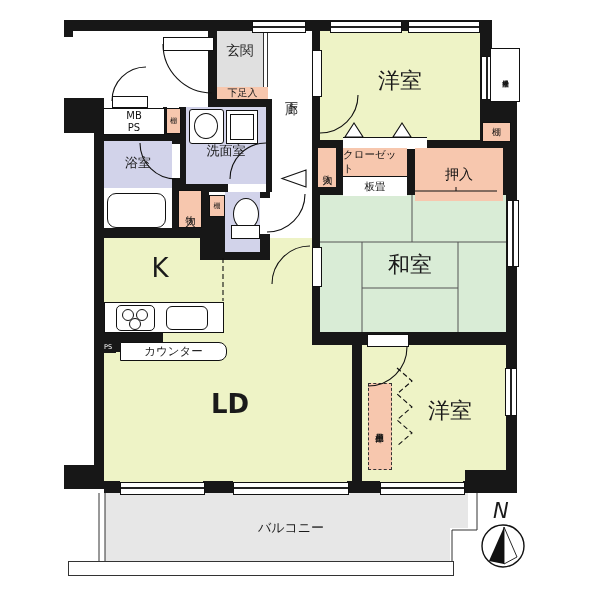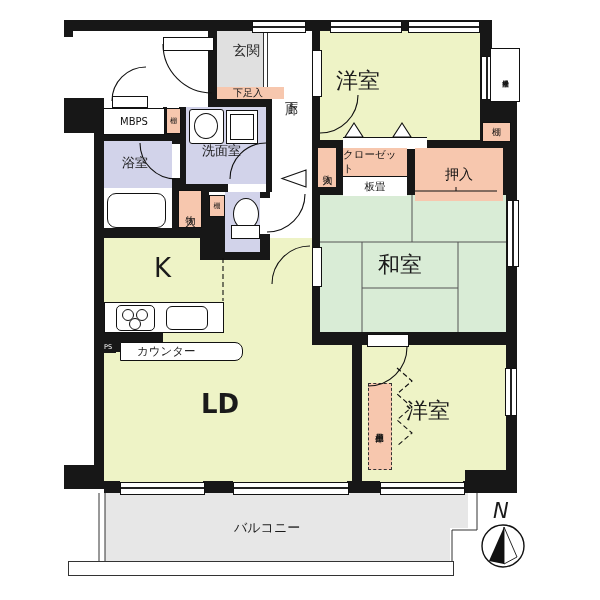--- a/index.html
+++ b/index.html
@@ -1,21 +1,21 @@
 <!DOCTYPE html>
 <html><head>
 <meta charset="utf-8">
 <style>
   html,body{margin:0;padding:0;background:#fff;}
   .plan{position:relative;width:600px;height:600px;background:#fff;overflow:hidden;
         font-family:"DejaVu Sans","Liberation Sans",sans-serif;color:#111;}
   .abs{position:absolute;}
   .wall{position:absolute;background:#171717;}
   .lbl{position:absolute;color:#1a1a1a;white-space:pre;}
-  .c{padding-left:16px;}
+  .c{text-align:center;}
   .vert{writing-mode:vertical-rl;text-orientation:upright;letter-spacing:1px;}
   .flexc{display:flex;align-items:center;justify-content:center;}
   .pink{background:#f7c7ae;}
   .lav{background:#d2d3ea;}
   .yel{background:#eef3c6;}
   .grn{background:#d9ecd6;}
   .win-h{position:absolute;background:linear-gradient(to bottom,#fff 40%,#222 40%,#222 58%,#fff 58%);border:1.2px solid #111;}
   .win-v{position:absolute;background:linear-gradient(to right,#fff 40%,#222 40%,#222 58%,#fff 58%);border:1.2px solid #111;}
   .box{border:1.2px solid #111;background:#fff;}
   svg.overlay{position:absolute;left:0;top:0;pointer-events:none;}
@@ -104,21 +104,21 @@
   <div class="abs pink flexc" style="left:166px;top:108px;width:13px;height:24px;border:1px solid #111;font-size:7px;">棚</div>
   <div class="abs pink flexc" style="left:209px;top:195px;width:14px;height:20px;border:1px solid #111;font-size:7px;">棚</div>
   <div class="abs pink flexc" style="left:482px;top:122px;width:27px;height:18px;border:1px solid #111;font-size:9px;">棚</div>
   <div class="abs pink flexc vert" style="left:318px;top:148px;width:18px;height:39px;font-size:9.5px;">物入</div>
   <div class="abs pink flexc vert" style="left:178px;top:190px;width:22px;height:36px;border:1px solid #111;font-size:10px;">物入</div>
   <div class="abs pink flexc" style="left:343px;top:148px;width:64px;height:28px;font-size:10.5px;">クローゼット</div>
   <div class="abs pink flexc" style="left:415px;top:148px;width:88px;height:53px;font-size:14px;">押入</div>
   <div class="abs flexc" style="left:343px;top:176px;width:64px;height:19px;background:#fff;border-top:1px solid #111;font-size:10.5px;">板畳</div>
   <div class="abs pink flexc vert" style="left:368px;top:383px;width:22px;height:85px;border:1.3px dashed #333;font-size:8.5px;letter-spacing:0;">上部吊戸棚</div>
 
-  <div class="abs box flexc" style="left:103px;top:108px;width:60px;height:25px;border-width:1.5px;flex-direction:row;font-size:10px;line-height:1.15;">
+  <div class="abs box flexc" style="left:103px;top:108px;width:60px;height:25px;border-width:1.5px;flex-direction:column;font-size:10px;line-height:1.15;">
     <span>MB</span>
     <span>PS</span>
   </div>
   <div class="abs box flexc vert" style="left:490px;top:48px;width:28px;height:52px;font-size:6.5px;letter-spacing:0;">室外機置場</div>
 
   <div class="abs box" style="left:189px;top:109px;width:33px;height:33px;border-radius:3px;">
     <div class="abs" style="left:4px;top:3px;width:22px;height:24px;border:1.2px solid #111;border-radius:50%;"></div>
   </div>
 
   <div class="abs box" style="left:226px;top:110px;width:30px;height:32px;">
@@ -188,16 +188,16 @@
 
   <div class="lbl c" style="left:217px;top:42px;width:46px;font-size:13.5px;">玄関</div>
   <div class="lbl vert" style="left:282px;top:91px;font-size:13px;">廊下</div>
   <div class="lbl c" style="left:320px;top:66px;width:160px;font-size:22px;">洋室</div>
   <div class="lbl c" style="left:362px;top:250px;width:96px;font-size:22px;">和室</div>
   <div class="lbl c" style="left:390px;top:396px;width:120px;font-size:22px;">洋室</div>
   <div class="lbl c" style="left:185px;top:389px;width:90px;font-size:26px;font-weight:bold;">LD</div>
   <div class="lbl c" style="left:138px;top:253px;width:44px;font-size:26px;">K</div>
   <div class="lbl c" style="left:186px;top:142px;width:80px;font-size:13px;">洗面室</div>
   <div class="lbl c" style="left:106px;top:154px;width:64px;font-size:13px;">浴室</div>
-  <div class="lbl c" style="left:218px;top:519px;width:170px;font-size:13px;">バルコニー</div>
+  <div class="lbl c" style="left:206px;top:519px;width:170px;font-size:13px;">バルコニー</div>
   <div class="lbl" style="left:493px;top:499px;font-size:21px;font-style:italic;">N</div>
 
 </div>
 
 </body></html>

